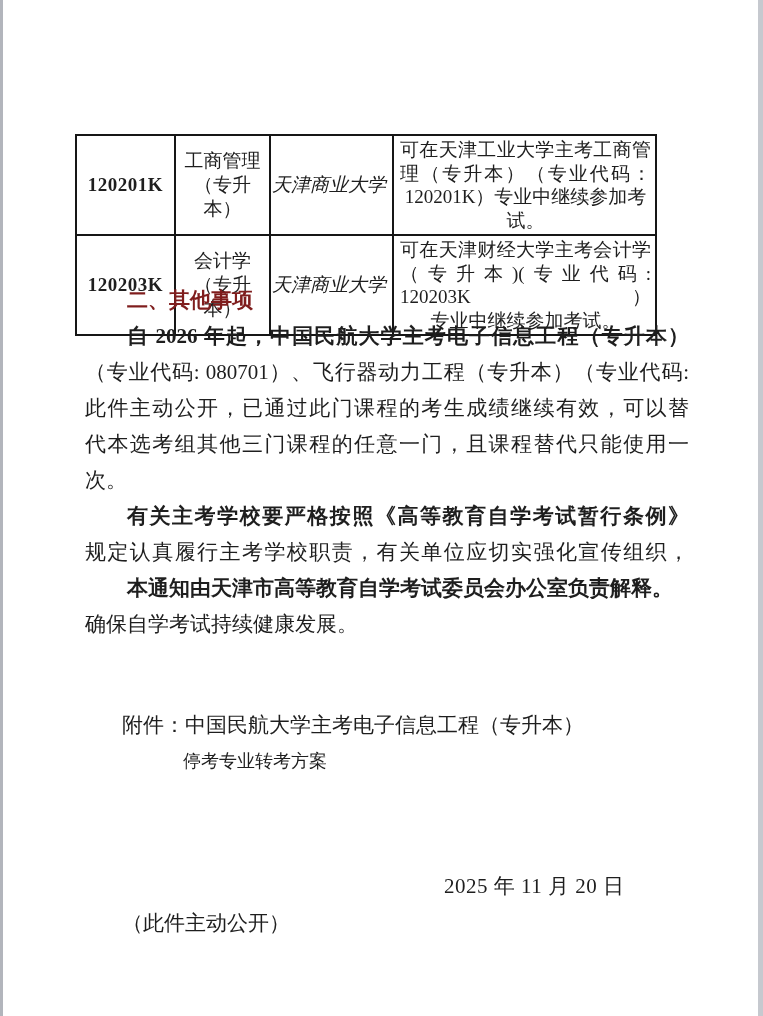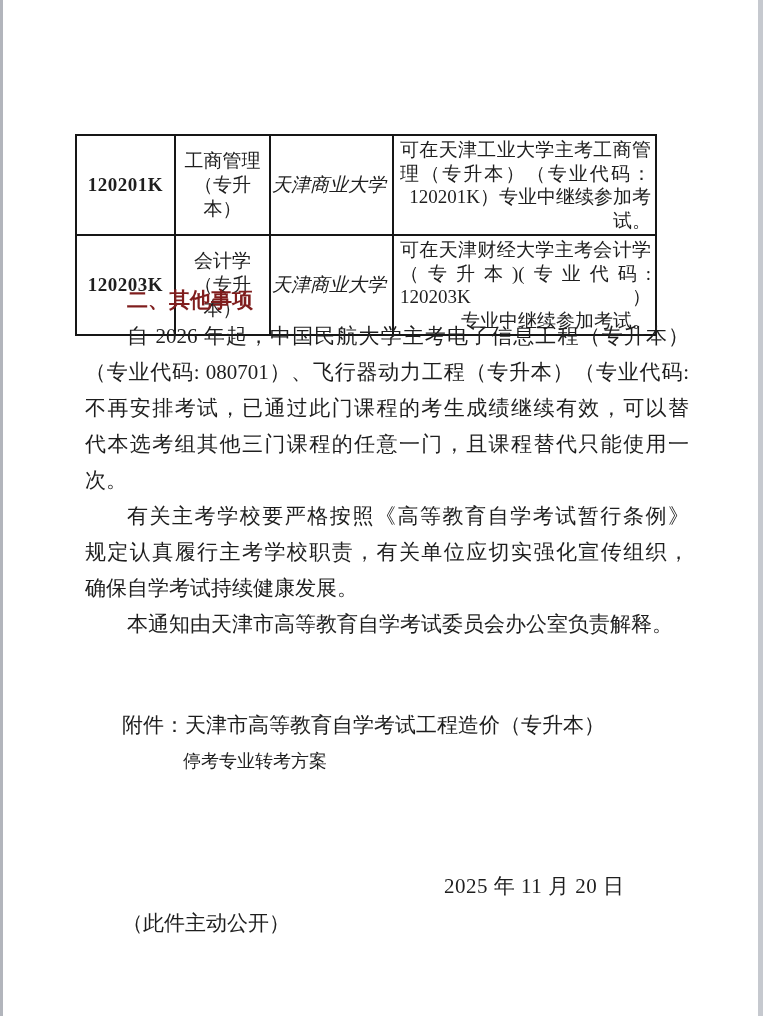--- a/index.html
+++ b/index.html
@@ -13,27 +13,27 @@
 
   
   .table-wrap { position:absolute; left:75px; top:134px; }
   table.doc-table { border-collapse:collapse; table-layout:fixed; width:580px; }
   table.doc-table td { border:2px solid #161616; overflow:hidden; }
   td.c-code   { text-align:center; vertical-align:middle; font-size:19px; letter-spacing:.5px;font-weight:bold; }
   td.c-major  { text-align:center; vertical-align:middle; font-size:19px; line-height:24px;border-radius:18px; }
   td.c-school { vertical-align:middle; font-size:19px;font-style:italic; }
   td.c-note   { font-size:19px; line-height:23.5px; padding:2px 4px 2px 6px; vertical-align:middle; }
   .jline { text-align:justify; text-align-last:justify; }
-  .lline { text-align:right; }
+  .lline { text-align:center; }
 
   
   .body-block { position:absolute; left:85px; top:282px; width:604px; }
   .bline { height:36px; line-height:36px; font-size:21px; }
   .just  { text-align:justify; text-align-last:justify; }
-  .indent  { text-indent:42px; }
+  .indent  { text-indent:42px;font-weight:bold; }
   .heading {
     font-family:"Liberation Sans","DejaVu Sans",sans-serif;
     font-weight:bold; font-size:21px; color:#7f1d1d;
   }
 
   .attach-block { position:absolute; left:85px; top:707px; width:604px; }
   .attach-l1 { height:36px; line-height:36px; font-size:21px; text-indent:37px; }
   .attach-l2 { height:36px; line-height:36px; font-size:18px; padding-left:98px; }
 
   .date-line   { position:absolute; left:444px; top:868px; height:36px; line-height:36px; font-size:21px; letter-spacing:.5px; }
@@ -83,31 +83,31 @@
         </tr>
       </tbody>
     </table>
   </div>
 
   <div class="body-block">
     <div class="bline heading indent">二、其他事项</div>
 
     <div class="bline just indent">自 2026 年起，中国民航大学主考电子信息工程（专升本）</div>
     <div class="bline just">（专业代码: 080701）、飞行器动力工程（专升本）（专业代码:</div>
-    <div class="bline just">不再安排考试，已通过此门课程的考生成绩继续有效，可以替</div>
+    <div class="bline just">此件主动公开，已通过此门课程的考生成绩继续有效，可以替</div>
     <div class="bline just">代本选考组其他三门课程的任意一门，且课程替代只能使用一</div>
     <div class="bline">次。</div>
 
     <div class="bline just indent">有关主考学校要严格按照《高等教育自学考试暂行条例》</div>
     <div class="bline just">规定认真履行主考学校职责，有关单位应切实强化宣传组织，</div>
+    <div class="bline indent">本通知由天津市高等教育自学考试委员会办公室负责解释。</div>
+
     <div class="bline">确保自学考试持续健康发展。</div>
-
-    <div class="bline indent">本通知由天津市高等教育自学考试委员会办公室负责解释。</div>
   </div>
 
   <div class="attach-block">
-    <div class="attach-l1">附件：天津市高等教育自学考试工程造价（专升本）</div>
+    <div class="attach-l1">附件：中国民航大学主考电子信息工程（专升本）</div>
     <div class="attach-l2">停考专业转考方案</div>
   </div>
 
   <div class="date-line">2025 年 11 月 20 日</div>
   <div class="footer-line">（此件主动公开）</div>
 </div>
 
 </body></html>

